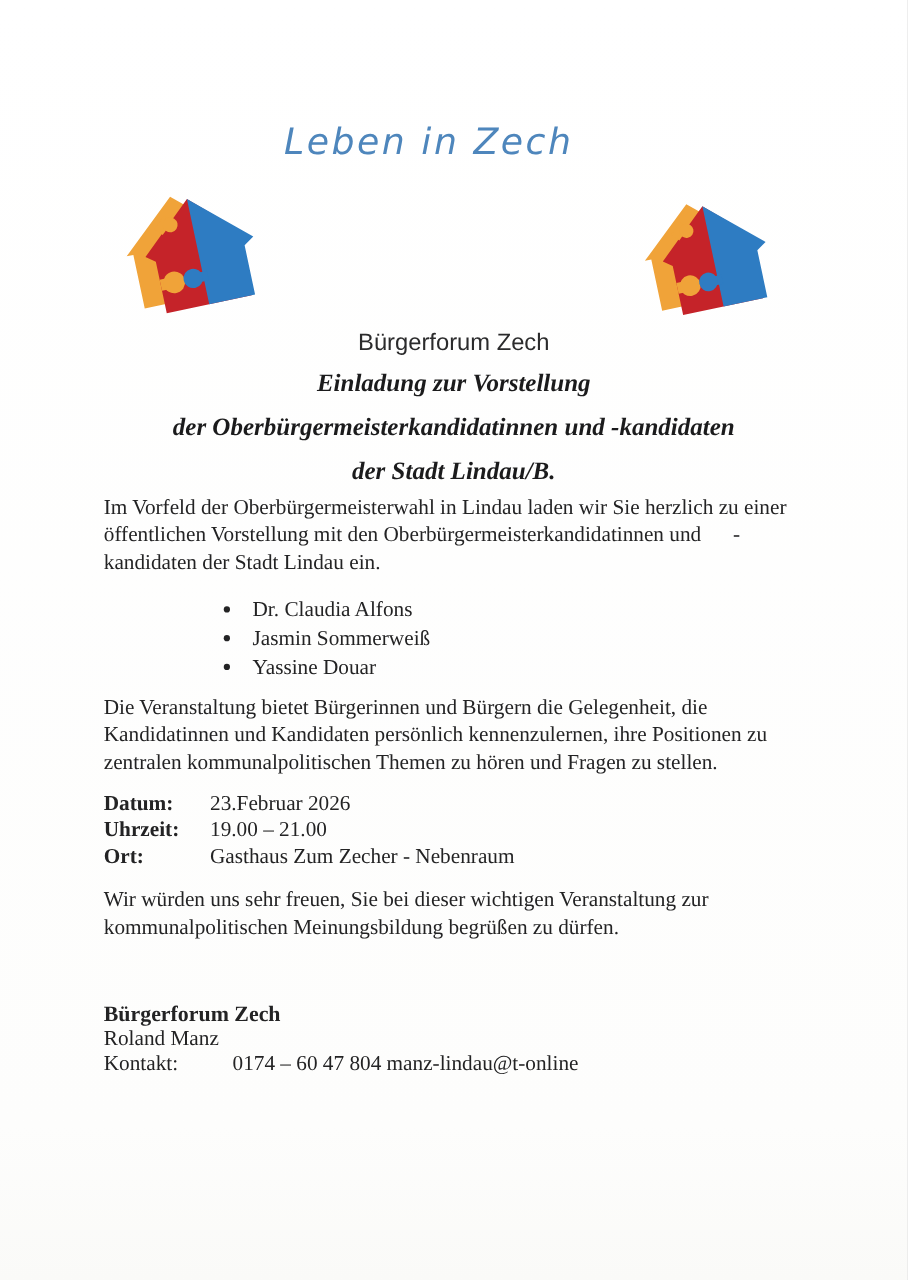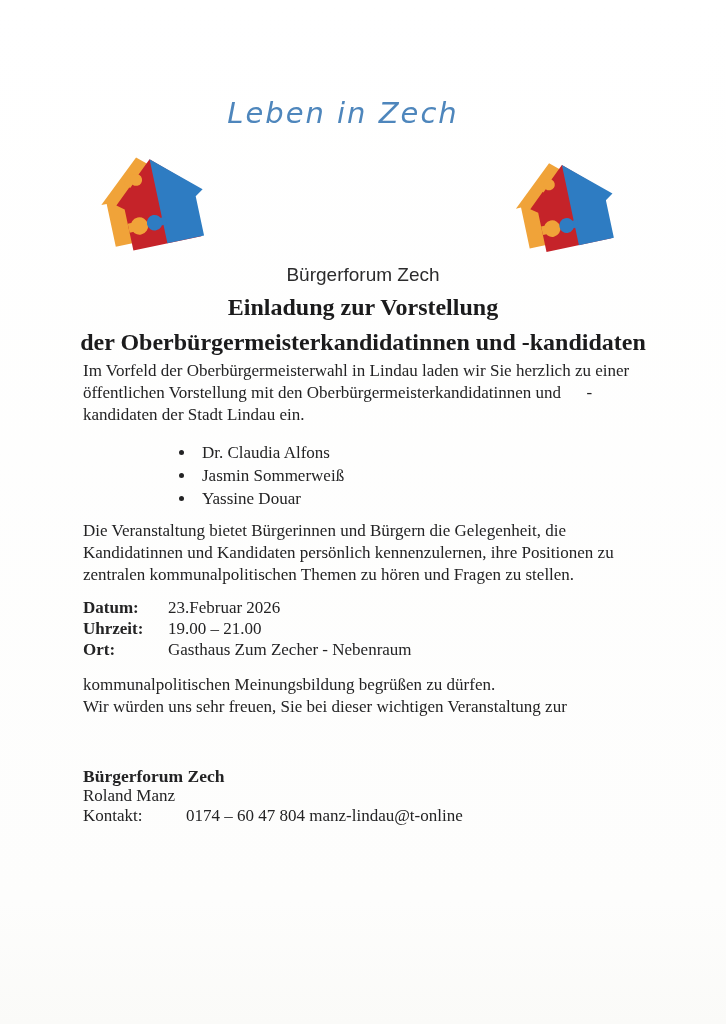--- a/index.html
+++ b/index.html
@@ -34,23 +34,24 @@
   .logo-right{left:503px;top:140px;width:132px;height:122px;}
   .logo svg{width:100%;height:100%;display:block;}
   
   .title-block{margin-top:133px;text-align:center;}
   .org-line{
     font-family:"Liberation Sans", sans-serif;
     font-size:19px;line-height:22px;font-weight:400;color:#2b2b2c;
   }
   .title-bold{
     font-weight:bold;
-    font-size:24px;
+    font-size:20px;
     line-height:35px;
     color:#1b1b1c;
+    font-style:italic;
   }
   .title-bold.first{margin-top:4px;}
   
   .content{padding:0 70px 0 83px;}
   .line{white-space:pre-wrap;}
   .para1{}
   .teil{margin-top:16px;}
   ul.participants{
     margin:15px 0 0 95px;
     padding:0 0 0 18px;
@@ -106,20 +107,21 @@
   <div class="logo logo-right">
     <svg>
         <use href="#houseLogo"></use>
       </svg>
   </div>
 
   <div class="title-block">
     <div class="org-line">Bürgerforum Zech</div>
     <div class="title-bold first">Einladung zur Vorstellung</div>
     <div class="title-bold">der Oberbürgermeisterkandidatinnen und -kandidaten</div>
+    <div class="title-bold">der Stadt Lindau/B.</div>
   </div>
 
   <div class="content">
 
     <div class="para1">
       <div class="line">Im Vorfeld der Oberbürgermeisterwahl in Lindau laden wir Sie herzlich zu einer</div>
       <div class="line">öffentlichen Vorstellung mit den Oberbürgermeisterkandidatinnen und      -</div>
       <div class="line">kandidaten der Stadt Lindau ein.</div>
     </div>
 
@@ -145,22 +147,22 @@
         <span class="label">Uhrzeit:</span>
         <span class="value">19.00 – 21.00</span>
       </div>
       <div class="detail-row">
         <span class="label">Ort:</span>
         <span class="value">Gasthaus Zum Zecher - Nebenraum</span>
       </div>
     </div>
 
     <div class="closing">
+      <div class="line">Wir würden uns sehr freuen, Sie bei dieser wichtigen Veranstaltung zur</div>
       <div class="line">kommunalpolitischen Meinungsbildung begrüßen zu dürfen.</div>
-      <div class="line">Wir würden uns sehr freuen, Sie bei dieser wichtigen Veranstaltung zur</div>
     </div>
 
     <div class="footer">
       <div class="org">Bürgerforum Zech</div>
       <div>Roland Manz</div>
       <div class="kontakt-row">
         <span class="label">Kontakt:</span>
         <span class="value">0174 – 60 47 804 manz-lindau@t-online</span>
       </div>
     </div>

